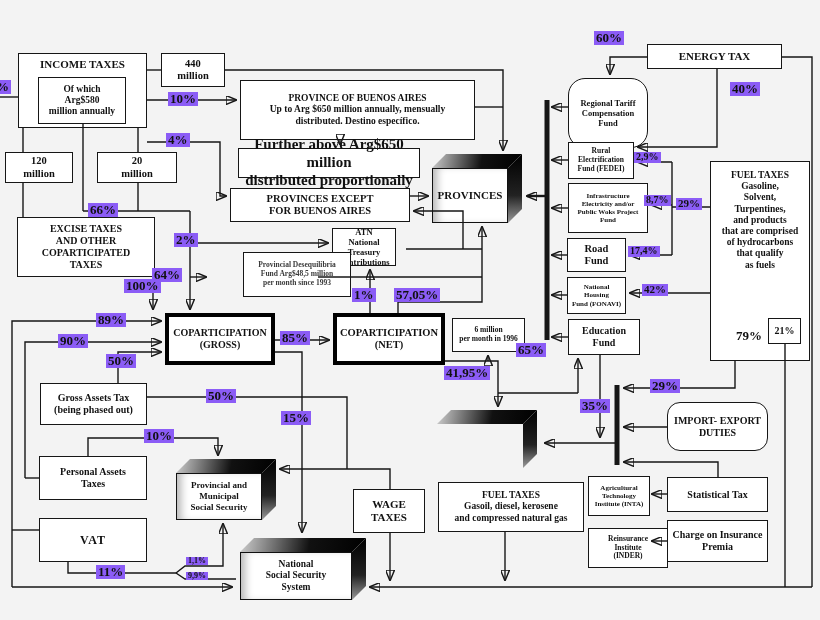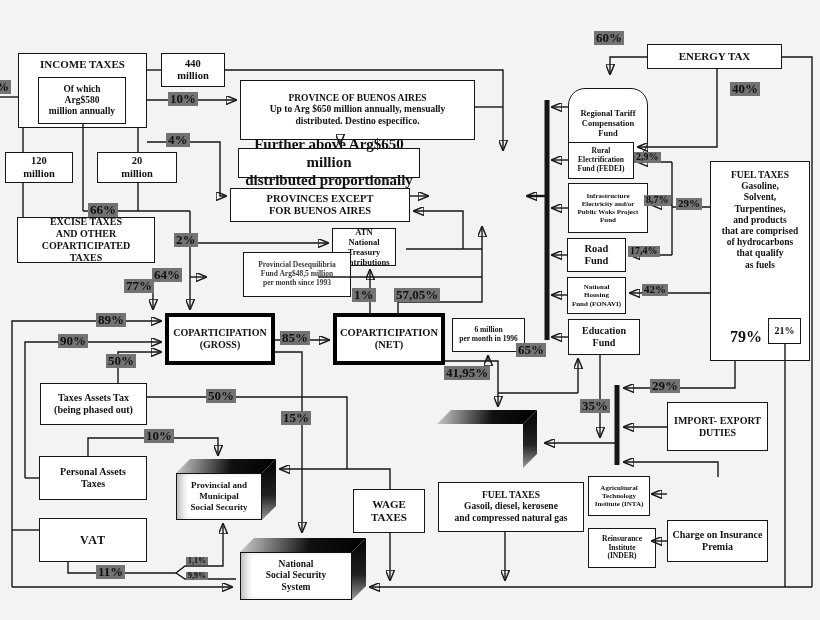--- a/index.html
+++ b/index.html
@@ -15,21 +15,21 @@
   .f3dtop{position:absolute;left:0;top:0;height:14px;
           background:linear-gradient(100deg,#cfcfcf 0%,#111 55%,#000 100%);
           clip-path:polygon(14px 0,100% 0,calc(100% - 14px) 100%,0 100%);}
   .f3dside{position:absolute;top:0;width:14px;
           background:linear-gradient(180deg,#000 0%,#222 60%,#9a9a9a 100%);
           clip-path:polygon(100% 0,100% calc(100% - 14px),0 100%,0 14px);}
   .f3dfront{position:absolute;left:0;top:14px;background:#fff;border:1.6px solid #111;
           box-sizing:border-box;display:flex;align-items:center;justify-content:center;
           text-align:center;white-space:pre-line;font-weight:bold;line-height:1.2;
           box-shadow:inset 8px 0 8px -4px #b5b5b5;z-index:2;}
-  .pc{position:absolute;font-weight:bold;font-size:13px;background:#737373;
+  .pc{position:absolute;font-weight:bold;font-size:13px;background:#8b5cf6;
       padding:0 2px;z-index:5;line-height:1.05;}
   .pc.sm{font-size:10px;}
   .pc.xs{font-size:8px;}
   .pc.onwhite{background:transparent;}
   #wires{position:absolute;left:0;top:0;z-index:4;pointer-events:none;}
   #wires path{fill:none;stroke:#161616;stroke-width:1.4;}
   #wires path.fat{stroke-width:5;}
   #wires path.mid{stroke-width:2.4;}
 </style>
 </head>
@@ -139,46 +139,46 @@
   <div class="bx" style="left:238px;top:148px;width:182px;height:30px;font-size:15px;">Further above Arg$650 million
 distributed proportionally</div>
   <div class="bx" style="left:230px;top:188px;width:180px;height:34px;font-size:10.5px;">PROVINCES EXCEPT
 FOR BUENOS AIRES</div>
   <div class="bx" style="left:332px;top:228px;width:64px;height:38px;font-size:8.5px;">ATN
 National Treasury
 Contributions</div>
   <div class="bx gray" style="left:210px;top:252px;width:108px;height:45px;font-size:7.5px;font-weight:600;margin-left:33px;">Provincial Desequilibria
 Fund Arg$48,5 million
 per month since 1993</div>
-  <div class="bx" style="left:17px;top:217px;width:138px;height:46px;font-size:10px;">EXCISE TAXES
+  <div class="bx" style="left:17px;top:217px;width:138px;height:60px;font-size:10px;">EXCISE TAXES
 AND OTHER
 COPARTICIPATED
 TAXES</div>
 
   <div class="bx thick" style="left:165px;top:313px;width:110px;height:52px;font-size:10px;">COPARTICIPATION
 (GROSS)</div>
   <div class="bx thick" style="left:333px;top:313px;width:112px;height:52px;font-size:10.5px;">COPARTICIPATION
 (NET)</div>
   <div class="bx" style="left:452px;top:318px;width:73px;height:34px;font-size:7.5px;">6 million
 per month in 1996</div>
 
-  <div class="bx" style="left:40px;top:383px;width:107px;height:42px;font-size:10px;">Taxes Assets Tax
+  <div class="bx" style="left:40px;top:383px;width:107px;height:42px;font-size:10px;">Gross Assets Tax
 (being phased out)</div>
   <div class="bx" style="left:39px;top:518px;width:108px;height:44px;font-size:12px;letter-spacing:1px;">VAT</div>
   <div class="bx" style="left:39px;top:456px;width:108px;height:44px;font-size:10px;">Personal Assets
 Taxes</div>
 
   <div class="bx" style="left:353px;top:489px;width:72px;height:44px;font-size:11px;">WAGE
 TAXES</div>
   <div class="bx" style="left:438px;top:482px;width:146px;height:50px;font-size:9.5px;">FUEL TAXES
 Gasoil, diesel, kerosene
 and compressed natural gas</div>
 
   <div class="bx" style="left:647px;top:44px;width:135px;height:25px;font-size:11px;">ENERGY TAX</div>
-  <div class="bx" style="left:568px;top:88px;width:80px;height:70px;font-size:8.5px;font-weight:600;border-radius:17px;">Regional Tariff
+  <div class="bx" style="left:568px;top:78px;width:80px;height:70px;font-size:8.5px;font-weight:600;border-radius:17px;">Regional Tariff
 Compensation
 Fund</div>
   <div class="bx" style="left:568px;top:142px;width:66px;height:37px;font-size:7.5px;font-weight:600;">Rural
 Electrification
 Fund (FEDEI)</div>
   <div class="bx" style="left:568px;top:183px;width:80px;height:50px;font-size:7px;font-weight:600;">Infrastructure
 Electricity and/or
 Public Woks Project
 Fund</div>
   <div class="bx" style="left:567px;top:238px;width:59px;height:34px;font-size:10.5px;">Road
@@ -192,35 +192,41 @@
   <div class="bx" style="left:710px;top:161px;width:100px;height:200px;font-size:9.5px;justify-content:flex-start;padding-top:8px;">
     <span class="t">FUEL TAXES
 Gasoline,
 Solvent,
 Turpentines,
 and products
 that are comprised
 of hydrocarbons
 that qualify
 as fuels</span>
-    <div class="pc onwhite" style="left:17px;top:167px;font-size:16px;text-align:center;">79%</div>
+    <div class="pc onwhite" style="left:23px;top:167px;font-size:13px;text-align:center;">79%</div>
     <div class="bx" style="left:57px;top:156px;width:33px;height:26px;font-size:10px;">21%</div>
   </div>
 
-  <div class="bx" style="left:667px;top:402px;width:101px;height:49px;font-size:10px;">IMPORT- EXPORT
+  <div class="bx" style="left:667px;top:402px;width:101px;height:49px;font-size:10px;border-radius:13px;">IMPORT- EXPORT
 DUTIES</div>
+  <div class="bx" style="left:667px;top:477px;width:101px;height:35px;font-size:10px;">Statistical Tax</div>
   <div class="bx" style="left:667px;top:520px;width:101px;height:42px;font-size:10px;">Charge on Insurance
 Premia</div>
   <div class="bx" style="left:588px;top:476px;width:62px;height:40px;font-size:7px;font-weight:600;">Agricultural
 Technology
 Institute (INTA)</div>
-  <div class="bx" style="left:588px;top:528px;width:68px;height:40px;font-size:7.5px;font-weight:600;">Reinsurance
+  <div class="bx" style="left:588px;top:528px;width:80px;height:40px;font-size:7.5px;font-weight:600;">Reinsurance
 Institute
 (INDER)</div>
 
+  <div class="box3d" style="left:432px;top:154px;width:90px;height:69px;">
+    <div class="f3dtop" style="width:90px;"></div>
+    <div class="f3dside" style="left:76px;height:69px;"></div>
+    <div class="f3dfront" style="width:76px;height:55px;font-size:11px;">PROVINCES</div>
+  </div>
 
   <div class="box3d" style="left:437px;top:410px;width:100px;height:58px;">
     <div class="f3dtop" style="width:100px;"></div>
     <div class="f3dside" style="left:86px;height:58px;"></div>
   </div>
 
   <div class="box3d" style="left:176px;top:459px;width:100px;height:61px;">
     <div class="f3dtop" style="width:100px;"></div>
     <div class="f3dside" style="left:86px;height:61px;"></div>
     <div class="f3dfront" style="width:86px;height:47px;font-size:9px;">Provincial and
@@ -235,21 +241,21 @@
 Social Security
 System</div>
   </div>
 
   <div class="pc" style="left:-6px;top:80px;">%</div>
   <div class="pc" style="left:168px;top:92px;">10%</div>
   <div class="pc" style="left:166px;top:133px;">4%</div>
   <div class="pc" style="left:88px;top:203px;">66%</div>
   <div class="pc" style="left:174px;top:233px;">2%</div>
   <div class="pc" style="left:152px;top:268px;">64%</div>
-  <div class="pc" style="left:124px;top:279px;">77%</div>
+  <div class="pc" style="left:124px;top:279px;">100%</div>
   <div class="pc" style="left:96px;top:313px;">89%</div>
   <div class="pc" style="left:58px;top:334px;">90%</div>
   <div class="pc" style="left:106px;top:354px;">50%</div>
   <div class="pc" style="left:280px;top:331px;">85%</div>
   <div class="pc" style="left:281px;top:411px;">15%</div>
   <div class="pc" style="left:352px;top:288px;">1%</div>
   <div class="pc" style="left:394px;top:288px;">57,05%</div>
   <div class="pc" style="left:444px;top:366px;">41,95%</div>
   <div class="pc" style="left:206px;top:389px;">50%</div>
   <div class="pc" style="left:144px;top:429px;">10%</div>

